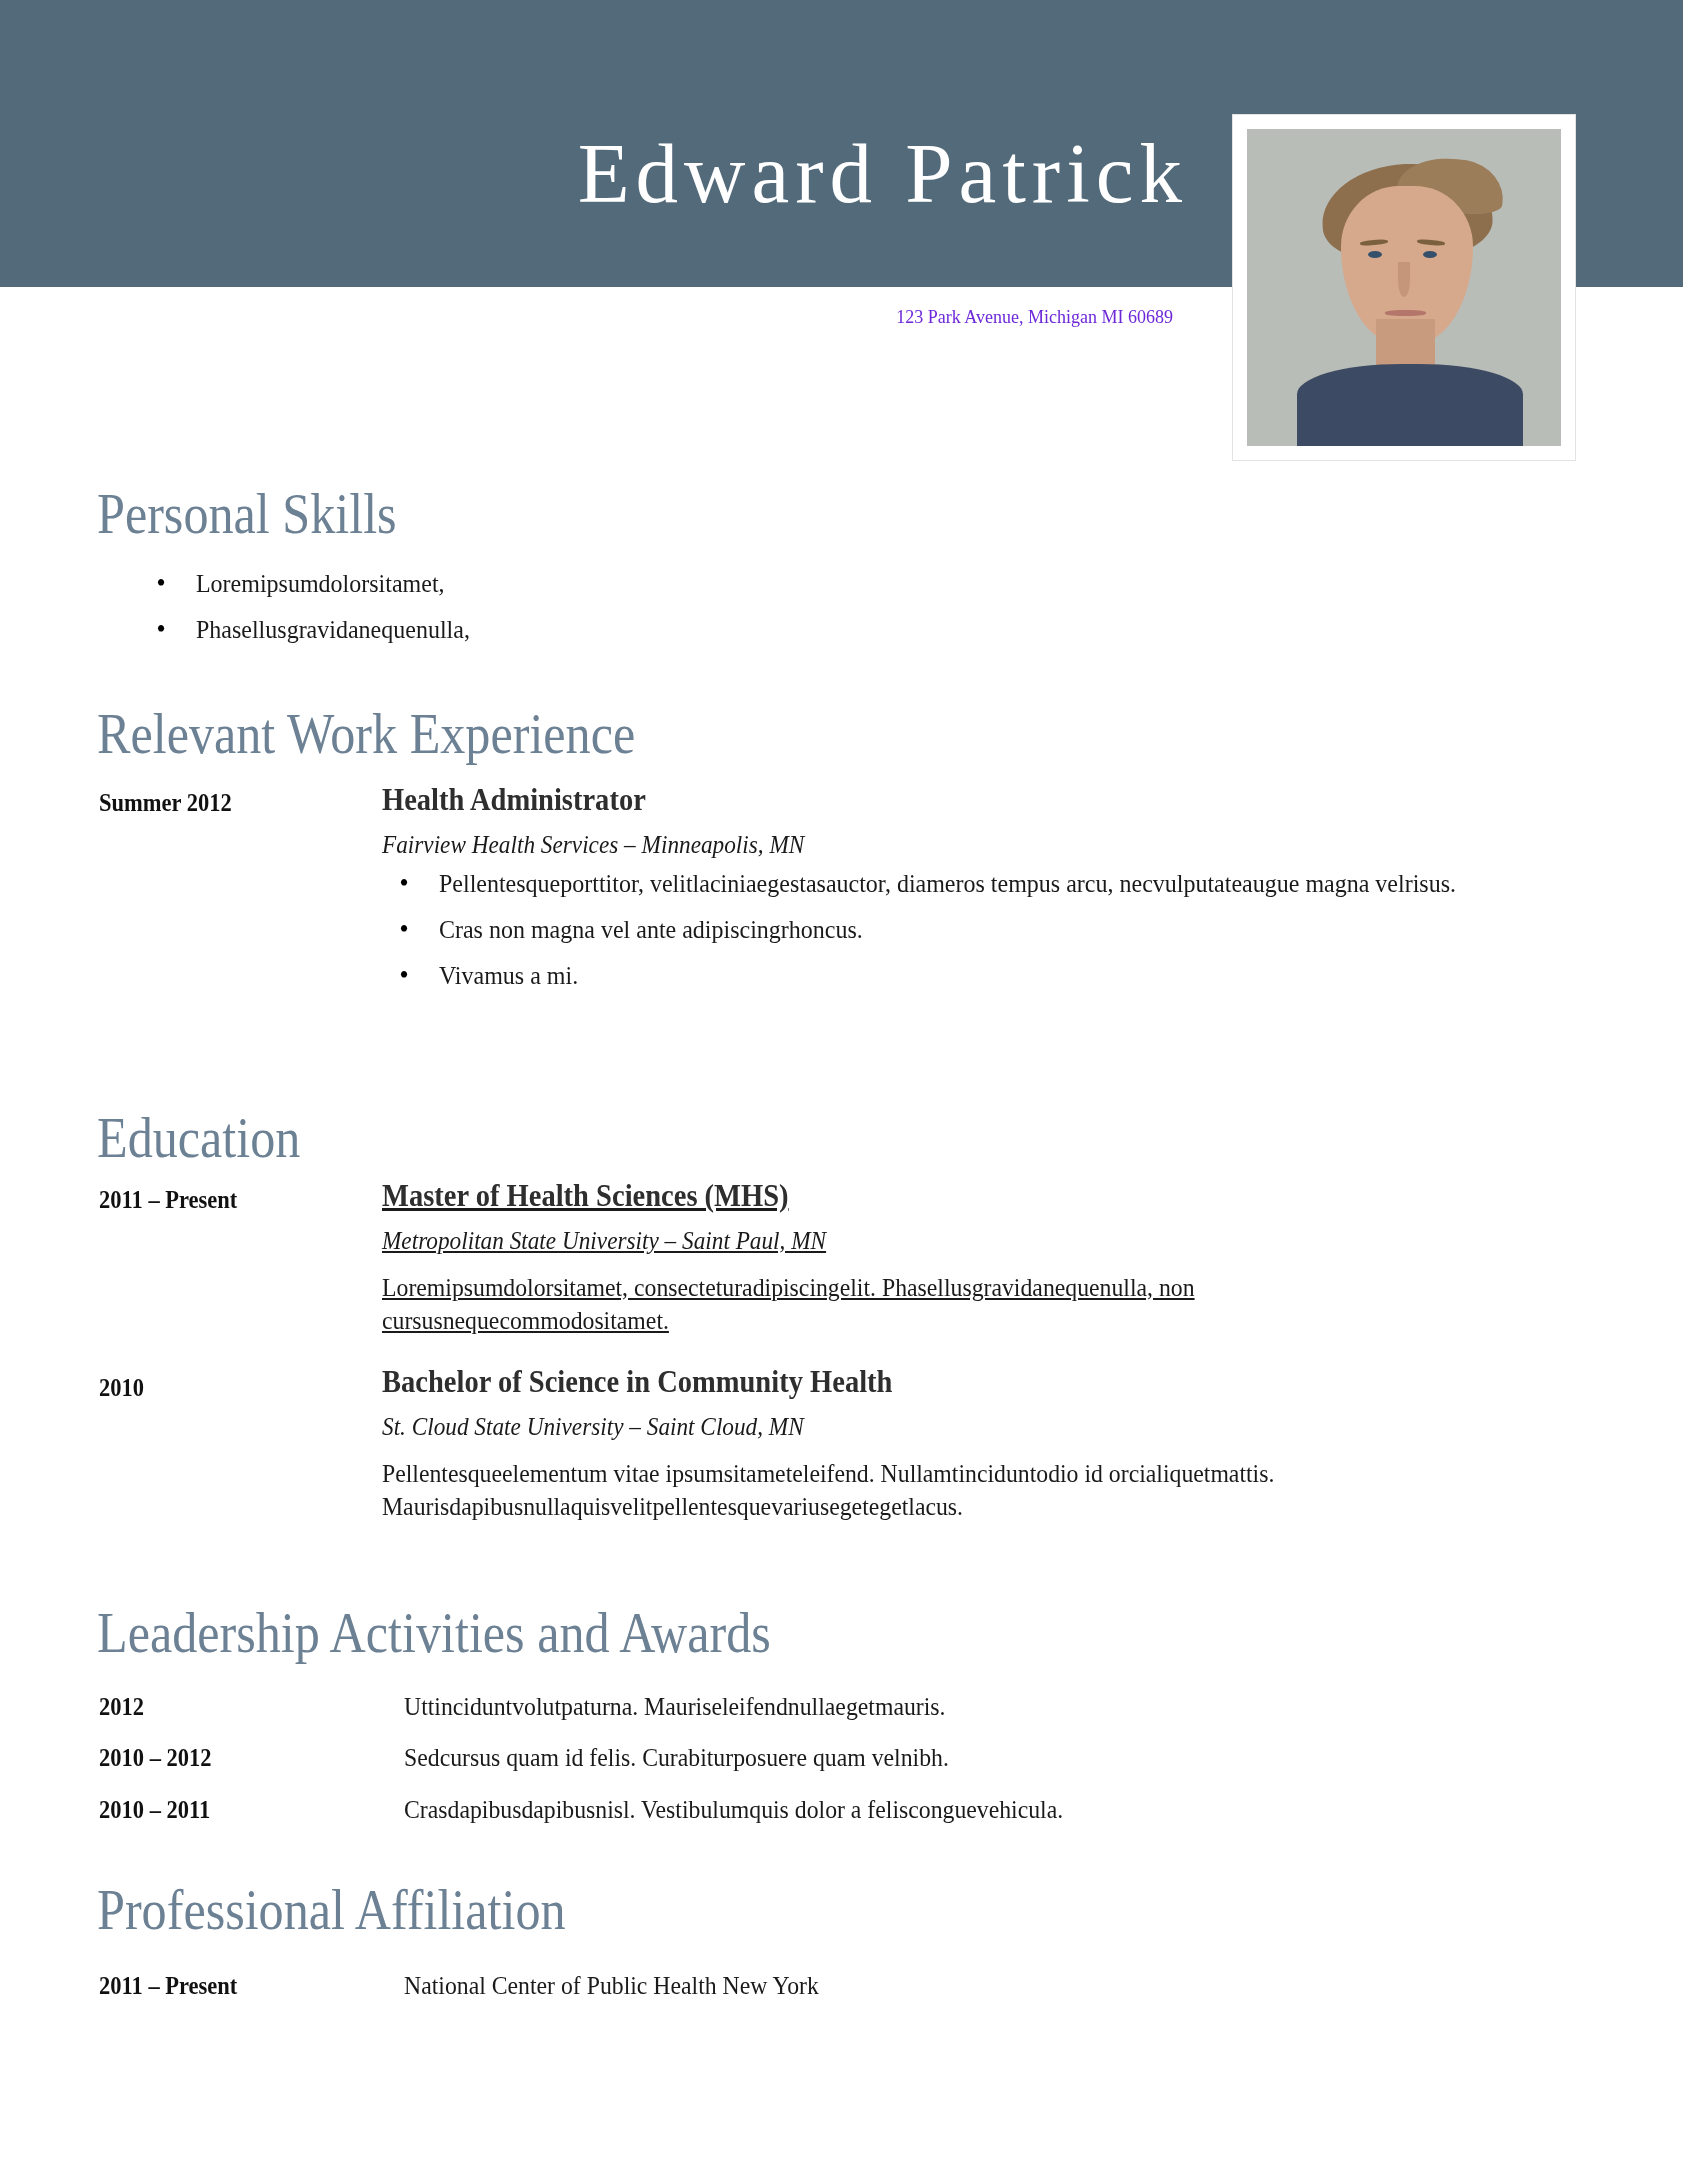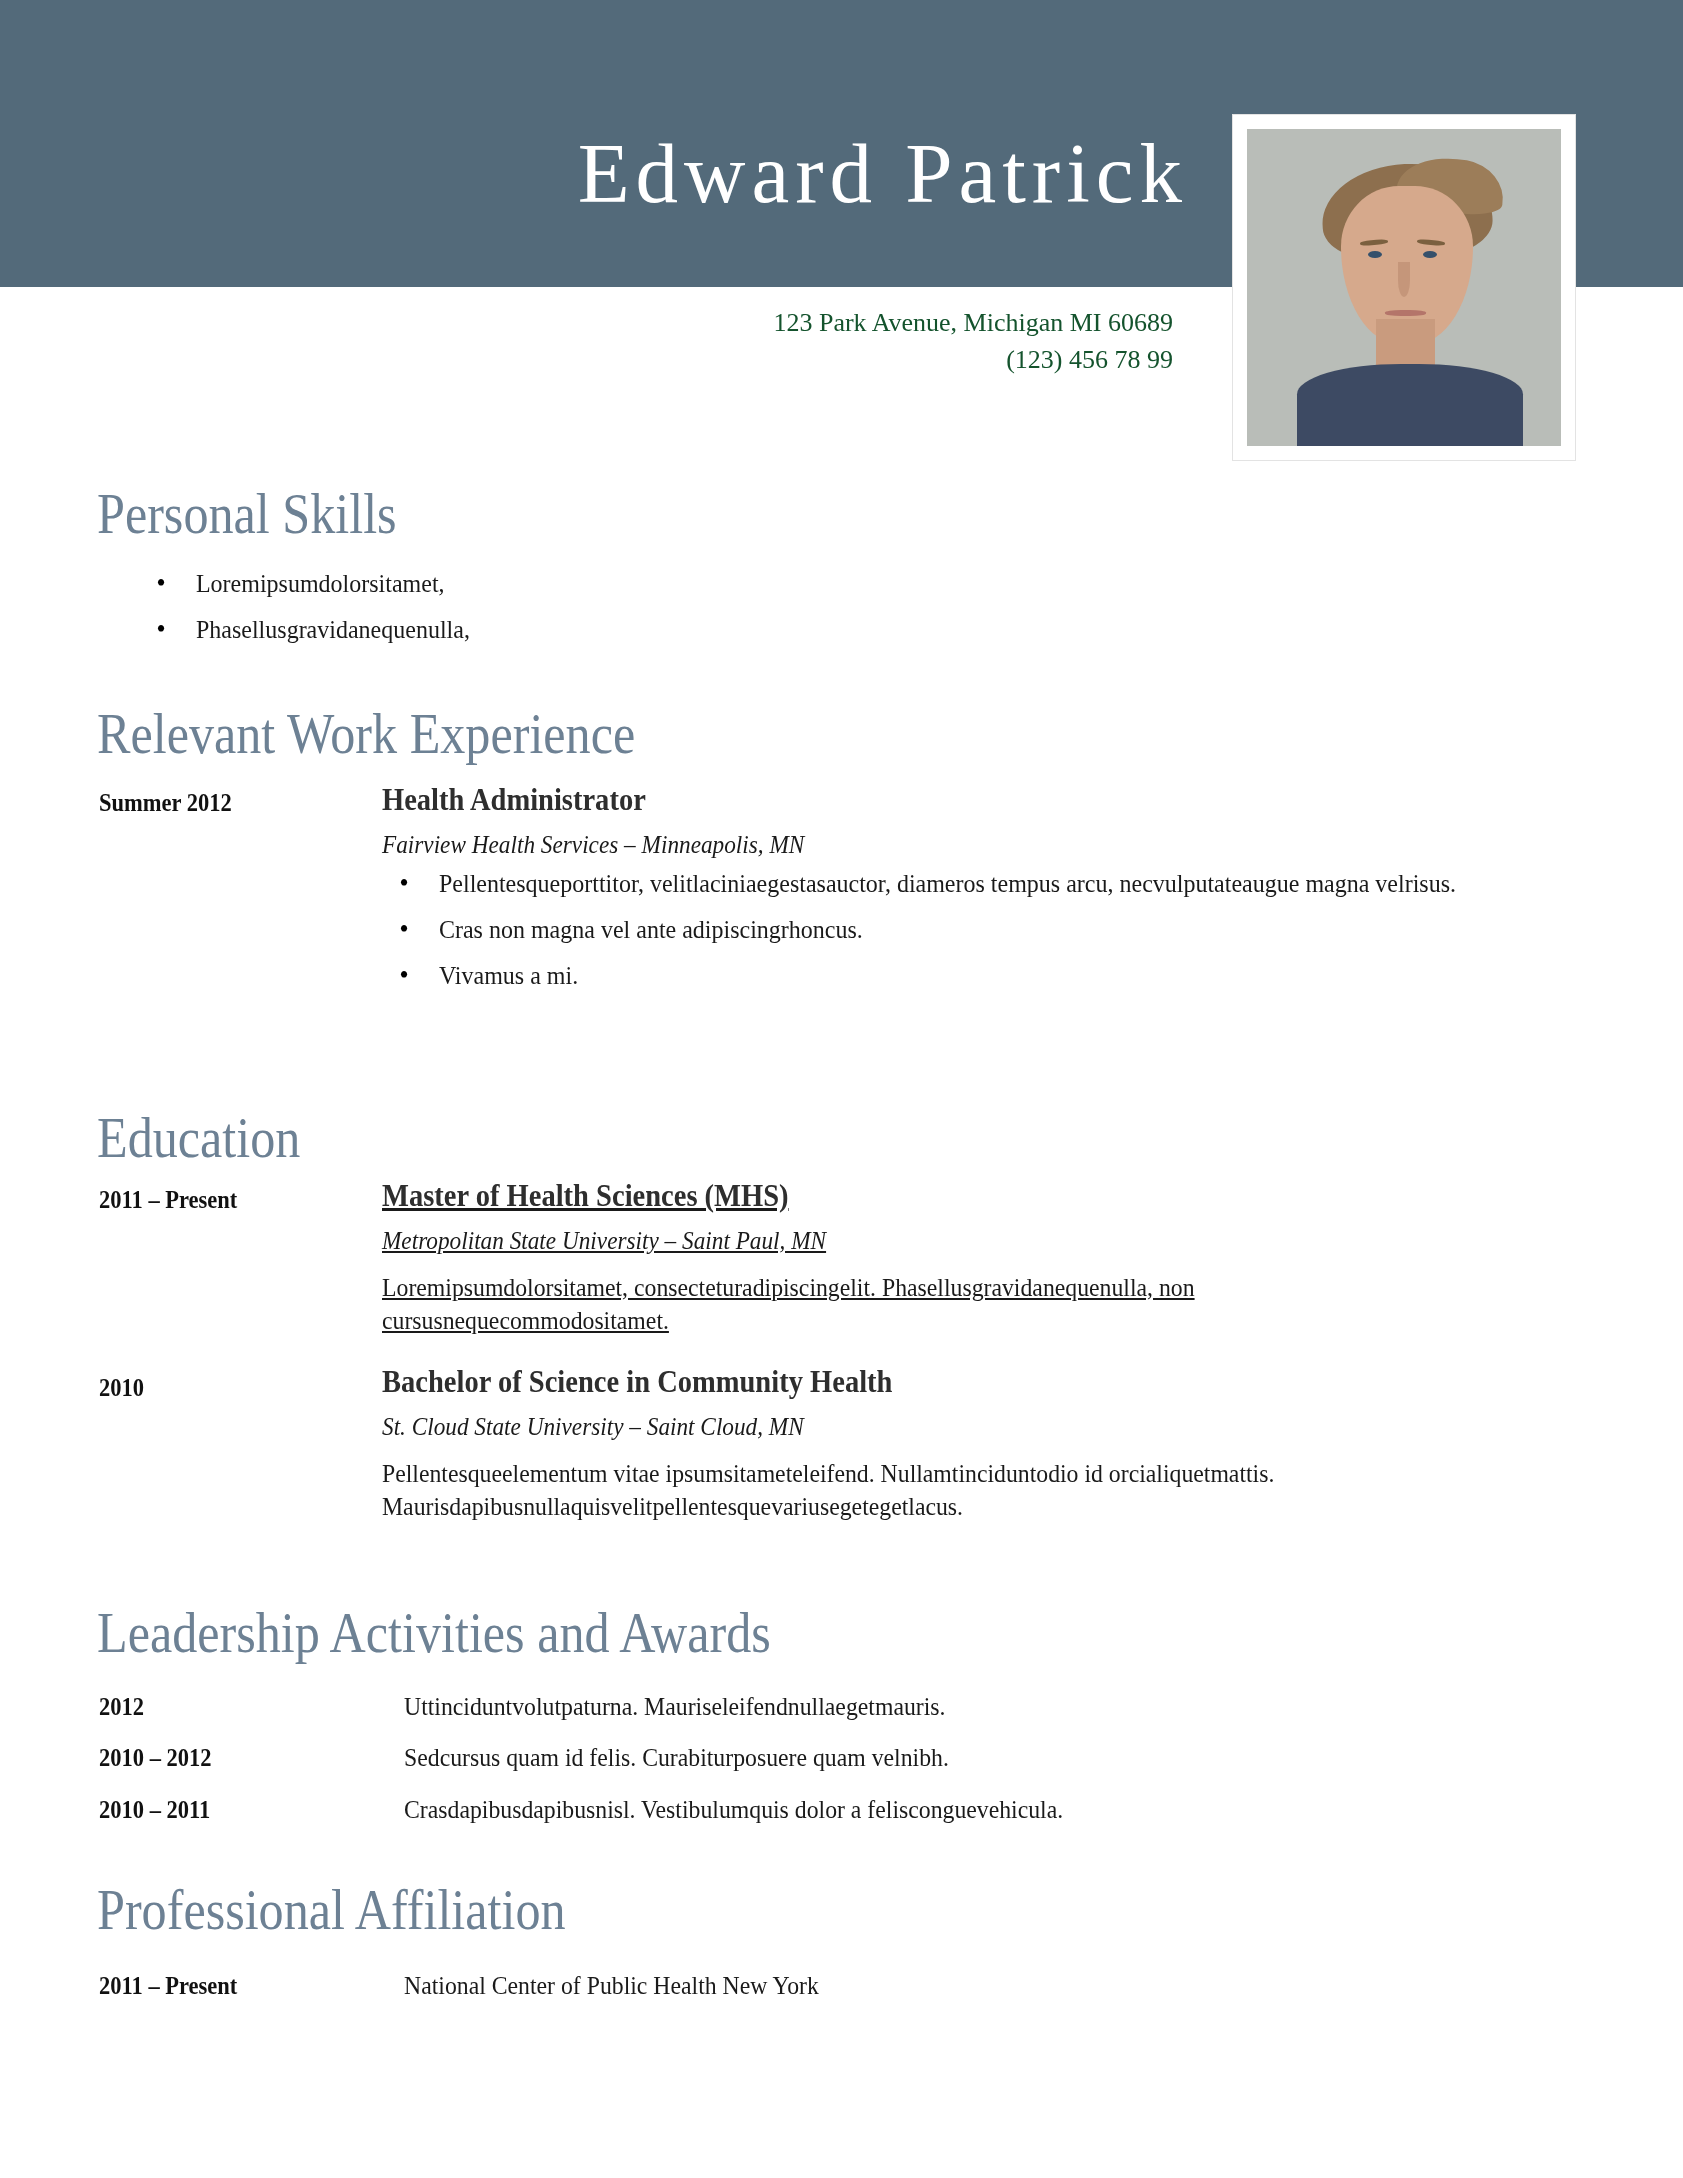--- a/index.html
+++ b/index.html
@@ -61,22 +61,22 @@
   .ph-brow.r{left:54%;top:35%;transform:rotate(5deg);}
   .ph-nose{position:absolute;left:48%;top:42%;width:4%;height:11%;
     background:#c5967a;border-radius:0 0 50% 50%;}
   .ph-mouth{position:absolute;left:44%;top:57%;width:13%;height:2%;
     background:#b4756a;border-radius:40%;}
 
   
   .contact{
     position:absolute;left:0;top:305px;width:1173px;
     text-align:right;
-    font-size:26px;line-height:1.42;
-    color:#14532d;
+    font-size:18px;line-height:1.42;
+    color:#6d28d9;
   }
   .contact div{white-space:nowrap;}
   .sec-title{
     position:absolute;left:97px;
     font-family:"Liberation Serif", serif;
     font-weight:400;
     font-size:57px;
     line-height:1;
     color:#6d8194;
     white-space:nowrap;
@@ -150,21 +150,20 @@
       <div class="ph-eye l"></div>
       <div class="ph-eye r"></div>
       <div class="ph-nose"></div>
       <div class="ph-mouth"></div>
       <div class="ph-shirt"></div>
     </div>
   </div>
 
   <div class="contact">
     <div>123 Park Avenue, Michigan MI 60689</div>
-    <div>(123) 456 78 99</div>
   </div>
 
   <div class="sec-title" style="top:485px;">Personal Skills</div>
   <ul class="bl skills-list">
     <li>Loremipsumdolorsitamet,</li>
     <li>Phasellusgravidanequenulla,</li>
   </ul>
 
   <div class="sec-title" style="top:705px;">Relevant Work Experience</div>
 

